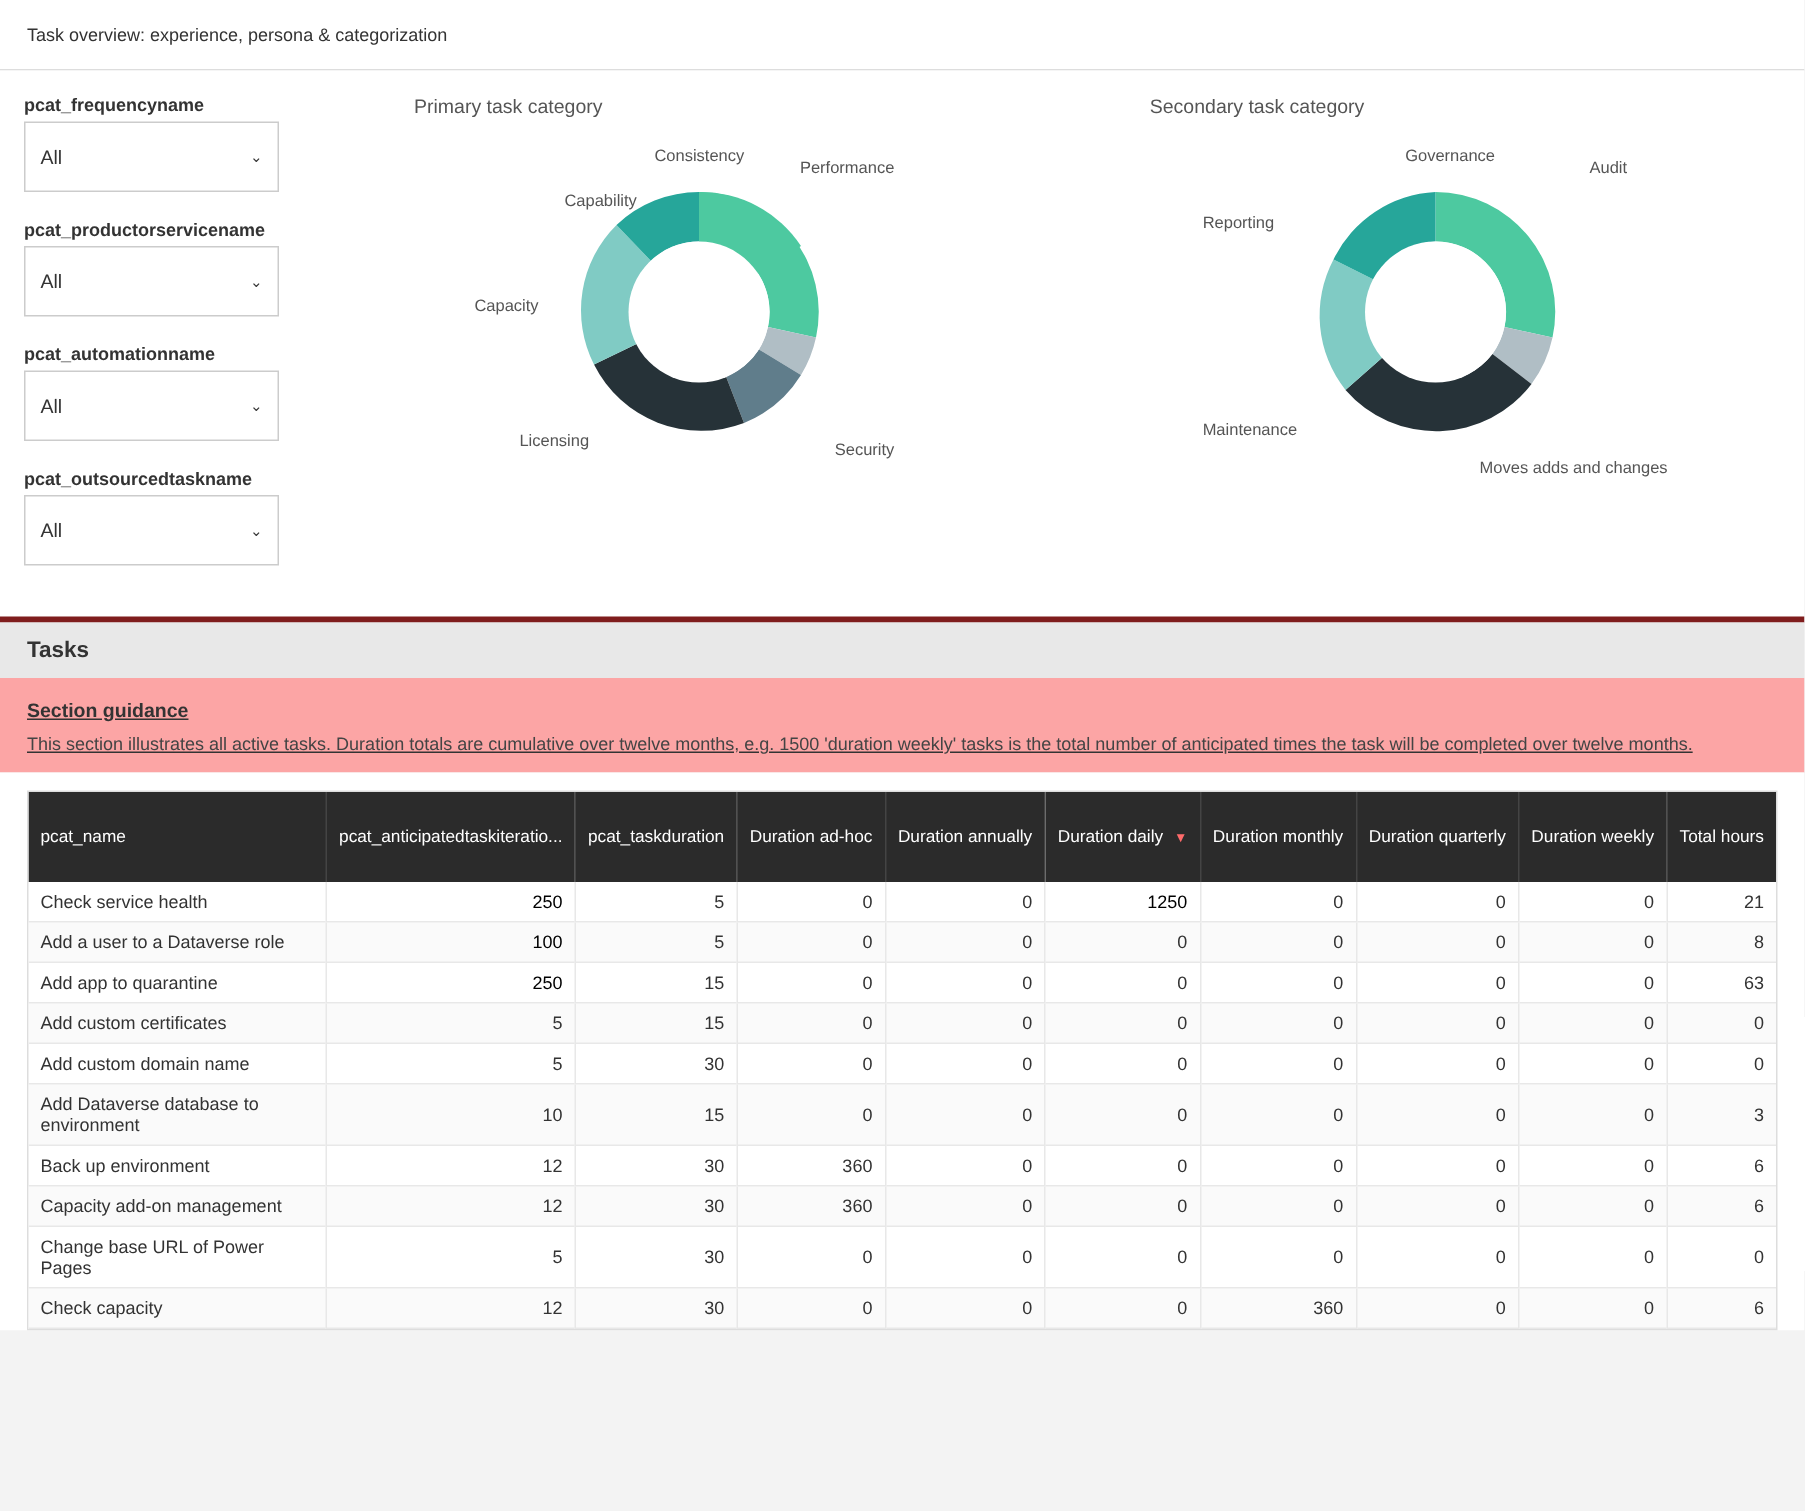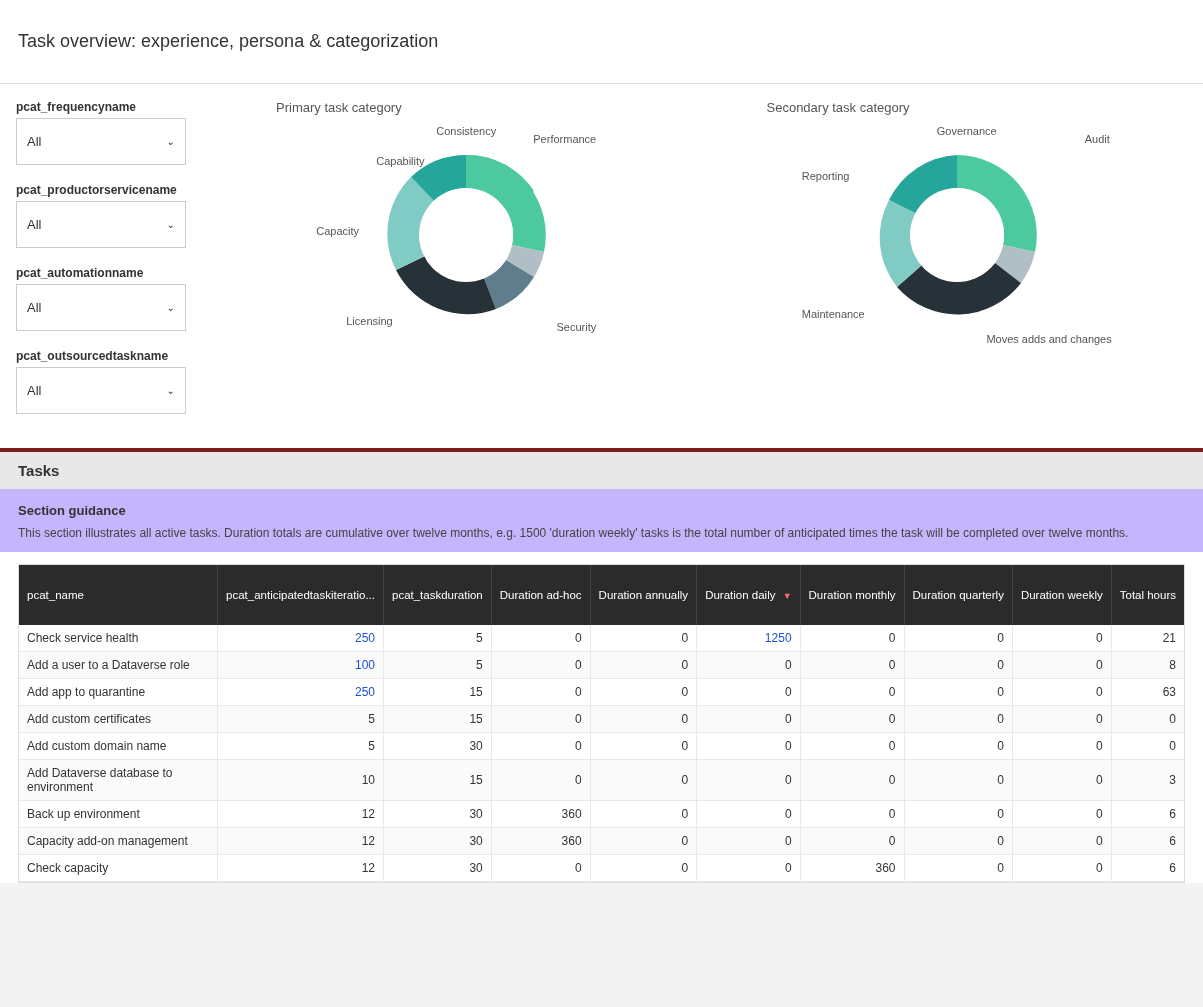--- a/index.html
+++ b/index.html
@@ -1,21 +1,21 @@
 <!DOCTYPE html>
 <html><head>
   <meta charset="utf-8">
   <style>
     * { box-sizing: border-box; margin: 0; padding: 0; }
     body { font-family: 'Segoe UI', Arial, sans-serif; font-size: 13px; background: #f3f3f3; color: #333; }
 
     .page-title {
       background: #fff;
-      padding: 31px 18px;
-      font-size: 18px;
+      padding: 16px 18px;
+      font-size: 12px;
       font-weight: 400;
       border-bottom: 1px solid #ddd;
     }
 
     .top-section {
       background: #fff;
       display: flex;
       padding: 16px;
       gap: 0;
       border-bottom: 4px solid #7f1d1d;
@@ -59,35 +59,37 @@
     .chart-container {
       flex: 1;
       display: flex;
       flex-direction: column;
       align-items: center;
     }
 
     .chart-title {
       font-size: 13px;
       color: #555;
+      margin-bottom: 10px;
       align-self: flex-start;
       margin-left: 40px;
     }
 
     .tasks-header {
       background: #e8e8e8;
       padding: 10px 18px;
       font-size: 15px;
       font-weight: 600;
       margin-top: 0;
     }
 
     .section-guidance {
-      background: #c4b5fd;
+      background: #fca5a5;
       padding: 14px 18px 10px;
+      text-decoration: underline;
     }
 
     .section-guidance h3 {
       font-size: 13px;
       font-weight: 600;
       margin-bottom: 6px;
     }
 
     .section-guidance p {
       font-size: 12px;
@@ -151,21 +153,21 @@
 
     .data-table tbody td:first-child {
       text-align: left;
     }
 
     .data-table tbody td:last-child {
       border-right: none;
       margin-top: 48px;
     }
 
-    .val-red { color: #1d4ed8; }
+    .val-red { color: #000000; }
 
     .table-wrapper {
       overflow-y: auto;
       max-height: 420px;
       border: 1px solid #ddd;
       position: relative;
     }
 
     .table-wrapper::-webkit-scrollbar {
       width: 10px;
@@ -268,21 +270,21 @@
 
             <path d="M64,48 A80,80 0 0,1 -60,52 L-35,30 A47,47 0 0,0 38,28 Z" fill="#263238"></path>
 
             <path d="M-60,52 A80,80 0 0,1 -68,-35 L-40,-21 A47,47 0 0,0 -35,30 Z" fill="#80cbc4"></path>
 
             <path d="M-68,-35 A80,80 0 0,1 0,-80 L0,-47 A47,47 0 0,0 -40,-21 Z" fill="#26a69a"></path>
 
             <circle cx="0" cy="0" r="47" fill="white"></circle>
           </g>
         </svg>
-        <div style="position:absolute;top:18px;right:7px;font-size:11px;color:#555;">Audit</div>
+        <div style="position:absolute;top:18px;right:32px;font-size:11px;color:#555;">Audit</div>
         <div style="position:absolute;top:10px;left:140px;font-size:11px;color:#555;">Governance</div>
         <div style="position:absolute;top:55px;left:5px;font-size:11px;color:#555;">Reporting</div>
         <div style="position:absolute;bottom:35px;left:5px;font-size:11px;color:#555;">Maintenance</div>
         <div style="position:absolute;bottom:10px;right:5px;font-size:11px;color:#555;">Moves adds and changes</div>
       </div>
     </div>
 
   </div>
 </div>
 
@@ -401,20 +403,32 @@
             <td>30</td>
             <td>360</td>
             <td>0</td>
             <td>0</td>
             <td>0</td>
             <td>0</td>
             <td>0</td>
             <td>6</td>
           </tr>
           <tr>
+            <td>Change base URL of Power Pages</td>
+            <td>5</td>
+            <td>30</td>
+            <td>0</td>
+            <td>0</td>
+            <td>0</td>
+            <td>0</td>
+            <td>0</td>
+            <td>0</td>
+            <td>0</td>
+          </tr>
+          <tr>
             <td>Check capacity</td>
             <td>12</td>
             <td>30</td>
             <td>0</td>
             <td>0</td>
             <td>0</td>
             <td>360</td>
             <td>0</td>
             <td>0</td>
             <td>6</td>

